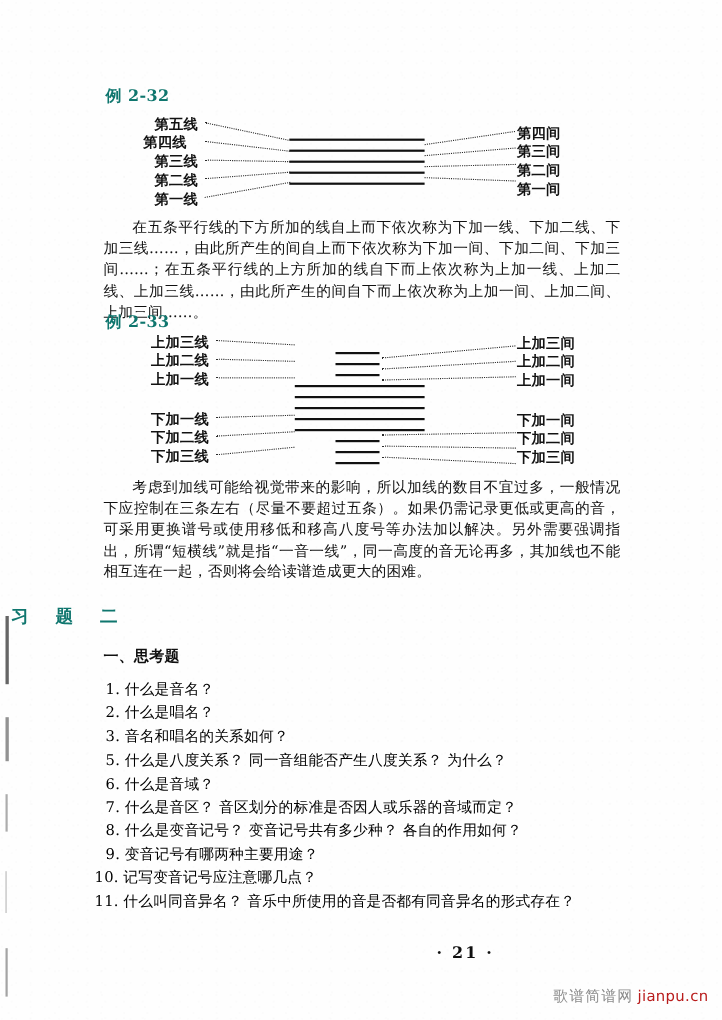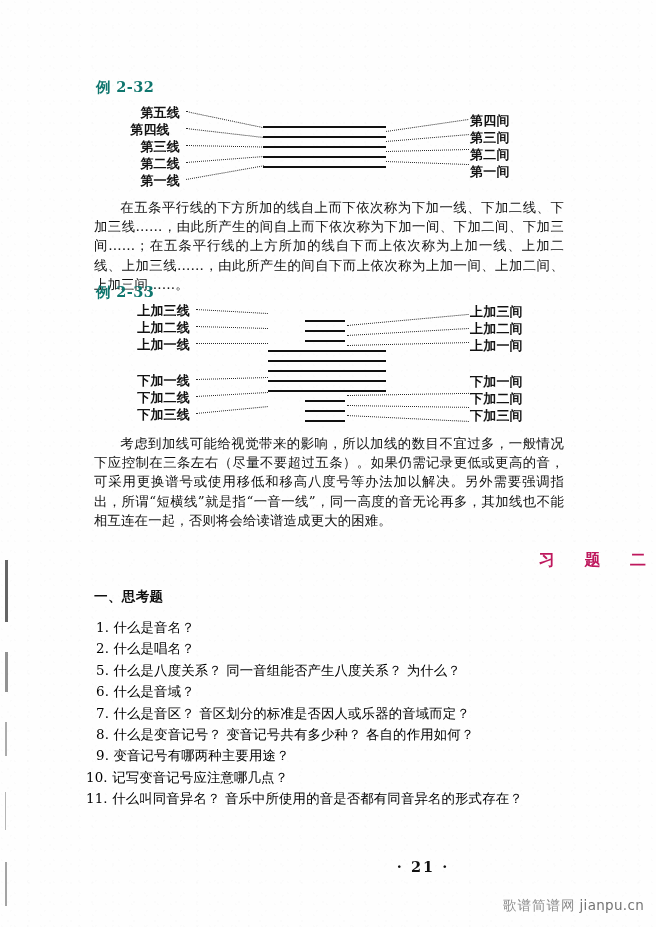--- a/index.html
+++ b/index.html
@@ -102,27 +102,27 @@
     text-align: justify;
     text-justify: inter-character;
     letter-spacing: 0.15px;
   }
   .para .indent { display: inline-block; width: 26px; }
 
   
   .ex-title {
     position: absolute;
     width: 656px;
-    text-align: right;
+    text-align: left;
     font-size: 16px;
     font-weight: 700;
     letter-spacing: 10px;
     text-indent: 10px;
-    font-family: Liberation Mono, monospace;
-    color: #be185d;
+    font-family: Liberation Sans, sans-serif;
+    color: #0f766e;
   }
   .sec-head {
     position: absolute;
     font-size: 13.6px;
     font-weight: 700;
     letter-spacing: 0.3px;
     font-family: "DejaVu Sans", "Liberation Sans", sans-serif;
     color: #101010;
   }
   .qlist {
@@ -159,21 +159,21 @@
   }
   .watermark {
     position: absolute;
     right: 12px;
     top: 897px;
     font-size: 13.5px;
     font-family: "DejaVu Sans", "Liberation Sans", sans-serif;
     white-space: nowrap;
   }
   .wm-cn { color: #8c8c8c; letter-spacing: 1px; }
-  .wm-en { color: #737373; letter-spacing: 0.3px; margin-left: 4px; }
+  .wm-en { color: #b91c1c; letter-spacing: 0.3px; margin-left: 4px; }
 </style>
 </head>
 <body>
 
 <div class="page"></div>
 
 <div class="edge-tick t1"></div>
 <div class="edge-tick t2"></div>
 <div class="edge-tick t3"></div>
 <div class="edge-tick t4"></div>
@@ -269,20 +269,21 @@
 
   <div class="para" style="left:94px; top:434px; width:470px;"><span class="indent"></span><span>考虑到加线可能给视觉带来的影响，所以加线的数目不宜过多，一般情况下应控制在三条左右（尽量不要超过五条）。如果仍需记录更低或更高的音，可采用更换谱号或使用移低和移高八度号等办法加以解决。另外需要强调指出，所谓“短横线”就是指“一音一线”，同一高度的音无论再多，其加线也不能相互连在一起，否则将会给读谱造成更大的困难。</span></div>
 
   <div class="ex-title" style="top:550px;">习 题 二</div>
 
   <div class="sec-head" style="left:94px; top:588px;">一、思考题</div>
 
   <ul class="qlist">
     <li>1. 什么是音名？</li>
     <li>2. 什么是唱名？</li>
+    <li>3. 音名和唱名的关系如何？</li>
     <li>5. 什么是八度关系？ 同一音组能否产生八度关系？ 为什么？</li>
     <li>6. 什么是音域？</li>
     <li>7. 什么是音区？ 音区划分的标准是否因人或乐器的音域而定？</li>
     <li>8. 什么是变音记号？ 变音记号共有多少种？ 各自的作用如何？</li>
     <li>9. 变音记号有哪两种主要用途？</li>
     <li style="margin-left:-10px;">10. 记写变音记号应注意哪几点？</li>
     <li style="margin-left:-10px;">11. 什么叫同音异名？ 音乐中所使用的音是否都有同音异名的形式存在？</li>
   </ul>
 
   <div class="page-num">· 21 ·</div>

